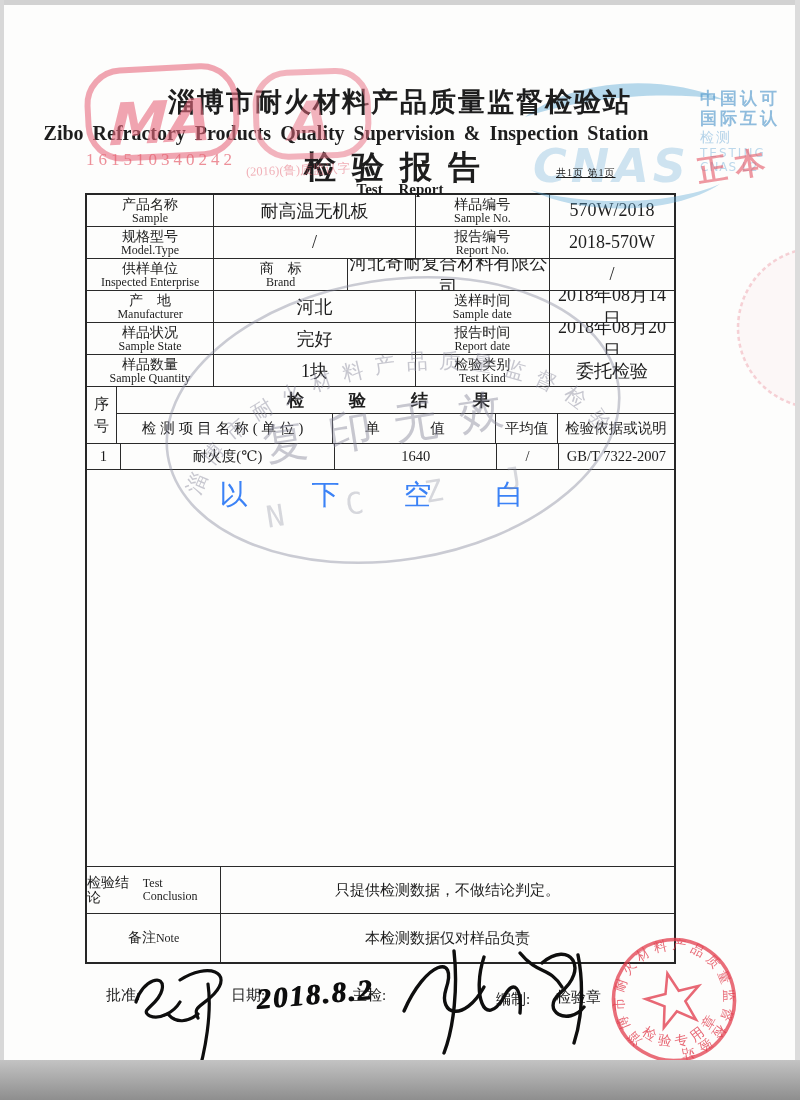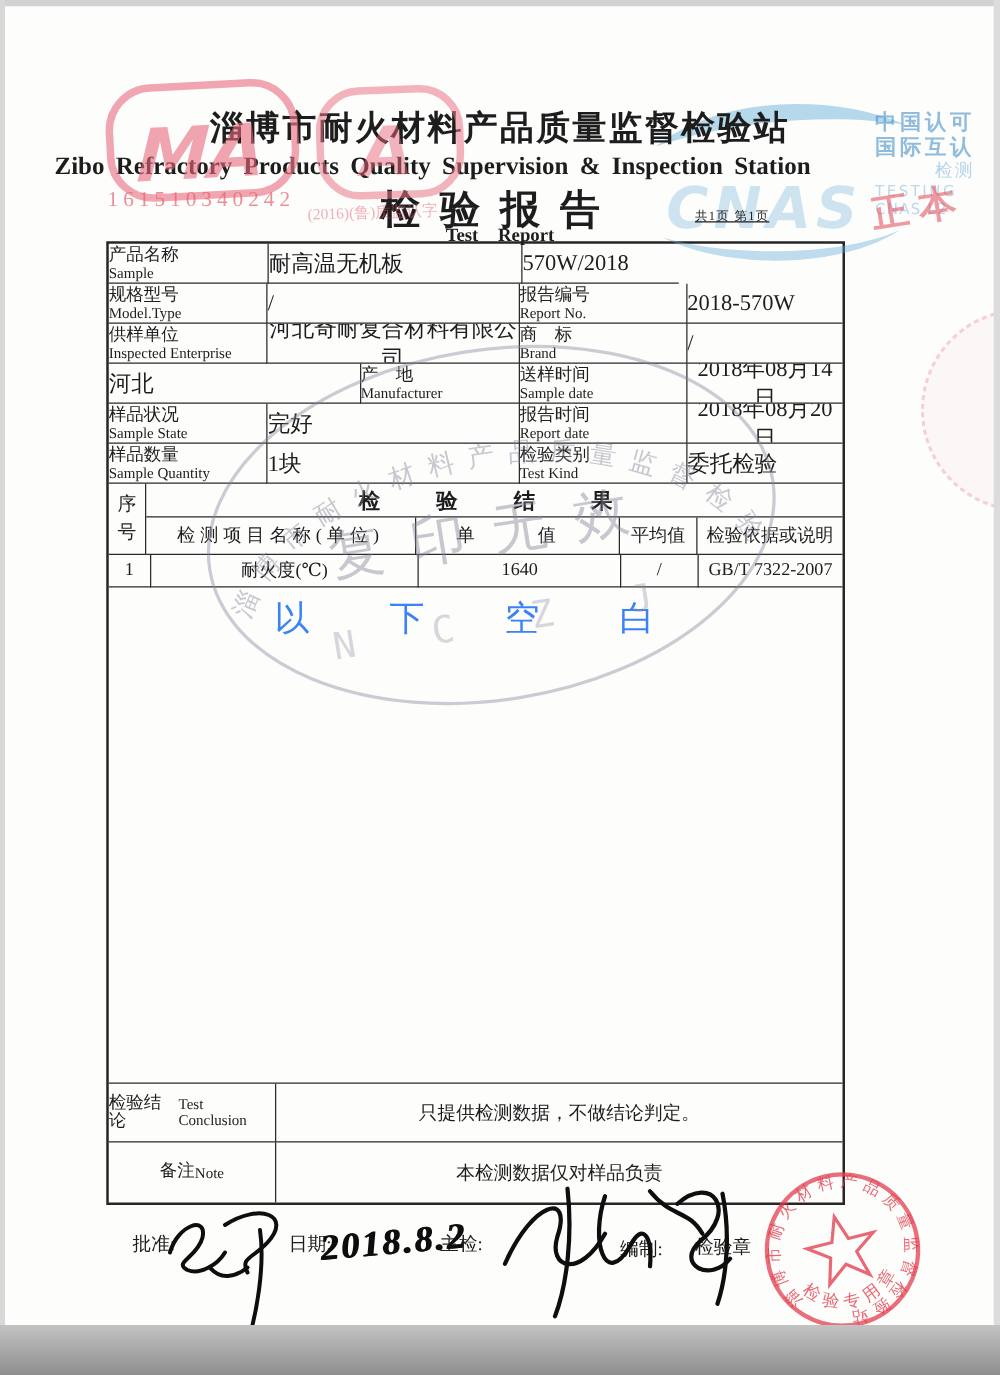--- a/index.html
+++ b/index.html
@@ -23,21 +23,21 @@
         font-size:32px;letter-spacing:16px;z-index:4;}
   .page-info{position:absolute;left:556px;top:166px;font-size:10px;letter-spacing:1px;z-index:4;text-decoration:underline;}
   .report-sub{position:absolute;left:0;top:181px;width:800px;text-align:center;
         font-weight:bold;font-size:15px;word-spacing:12px;z-index:4;}
 
   
   .tbl{position:absolute;left:85px;top:193px;width:591px;border:2px solid #262626;
         box-sizing:border-box;z-index:2;background:transparent;}
   .irow{display:flex;height:32px;}
   .cell{box-sizing:border-box;border-right:1.6px solid #2a2a2a;border-bottom:1.6px solid #2a2a2a;
-        display:flex;flex-direction:column;align-items:flex-start;justify-content:center;
+        display:flex;flex-direction:column;align-items:center;justify-content:center;
         text-align:center;overflow:hidden;}
   .cell:last-child{border-right:none;}
   .c1{width:128px;} .c2{width:203px;} .c3{width:135px;} .c4{width:125px;}
   .lc{font-size:14px;line-height:1.1;} .le{font-size:12px;line-height:1.05;}
   .val{font-size:18px;justify-content:center;}
   
   .res-wrap{display:flex;}
   .seq-cell{width:34px;box-sizing:border-box;border-right:1.6px solid #2a2a2a;
         border-bottom:1.6px solid #2a2a2a;display:flex;align-items:center;justify-content:center;}
   .seq-cell span{display:block;width:16px;font-size:15px;line-height:1.5;text-align:center;}
@@ -80,21 +80,21 @@
   .zhengben{left:697px;top:146px;font-family:"DejaVu Sans",sans-serif;font-weight:bold;
         font-size:30px;letter-spacing:8px;color:rgba(228,85,100,0.6);transform:rotate(-9deg);z-index:6;}
   .cma-num{left:86px;top:150px;font-size:17px;letter-spacing:4px;
         color:rgba(230,95,110,0.7);z-index:6;}
   .cma-cert{left:246px;top:162px;font-size:12.5px;color:rgba(230,100,115,0.5);
         transform:rotate(-2deg);z-index:6;}
   .cnas-lines{left:700px;top:88px;z-index:5;color:rgba(70,145,200,0.6);
         font-family:"DejaVu Sans",sans-serif;text-align:left;}
   .cnas-lines div{line-height:1.2;}
   .cl1,.cl2{font-size:17px;font-weight:bold;letter-spacing:3px;}
-  .cl3{font-size:14px;letter-spacing:2px;color:rgba(90,160,210,0.45);text-align:right;}
+  .cl3{font-size:14px;letter-spacing:2px;color:rgba(90,160,210,0.45);}
   .cl4{font-size:12px;letter-spacing:2px;color:rgba(90,160,210,0.4);}
   .cl5{font-size:12px;letter-spacing:1px;color:rgba(90,160,210,0.4);}
 </style>
 </head>
 <body>
 
 <div class="page">
 
   <div class="edge-top"></div>
   <div class="edge-left"></div>
@@ -140,52 +140,56 @@
   <div class="report-sub">Test Report</div>
 
   <div class="tbl">
 
     <div class="irow">
       <div class="cell c1">
           <div class="lc">产品名称</div>
           <div class="le">Sample</div>
         </div>
       <div class="cell c2 val">耐高温无机板</div>
+      <div class="cell c3">
+          <div class="lc">样品编号</div>
+          <div class="le">Sample No.</div>
+        </div>
       <div class="cell c4 val">570W/2018</div>
     </div>
     <div class="irow">
       <div class="cell c1">
           <div class="lc">规格型号</div>
           <div class="le">Model.Type</div>
         </div>
       <div class="cell c2 val">/</div>
       <div class="cell c3">
           <div class="lc">报告编号</div>
           <div class="le">Report No.</div>
         </div>
       <div class="cell c4 val">2018-570W</div>
     </div>
     <div class="irow">
       <div class="cell c1">
           <div class="lc">供样单位</div>
           <div class="le">Inspected Enterprise</div>
         </div>
-      <div class="cell c2 val">河北奇耐复合材料有限公司</div>
       <div class="cell c3">
           <div class="lc">商　标</div>
           <div class="le">Brand</div>
         </div>
+      <div class="cell c2 val">河北奇耐复合材料有限公司</div>
       <div class="cell c4 val">/</div>
     </div>
     <div class="irow">
-      <div class="cell c2 val">河北</div>
       <div class="cell c1">
           <div class="lc">产　地</div>
           <div class="le">Manufacturer</div>
         </div>
+      <div class="cell c2 val">河北</div>
       <div class="cell c3">
           <div class="lc">送样时间</div>
           <div class="le">Sample date</div>
         </div>
       <div class="cell c4 val">2018年08月14日</div>
     </div>
     <div class="irow">
       <div class="cell c1">
           <div class="lc">样品状况</div>
           <div class="le">Sample State</div>

